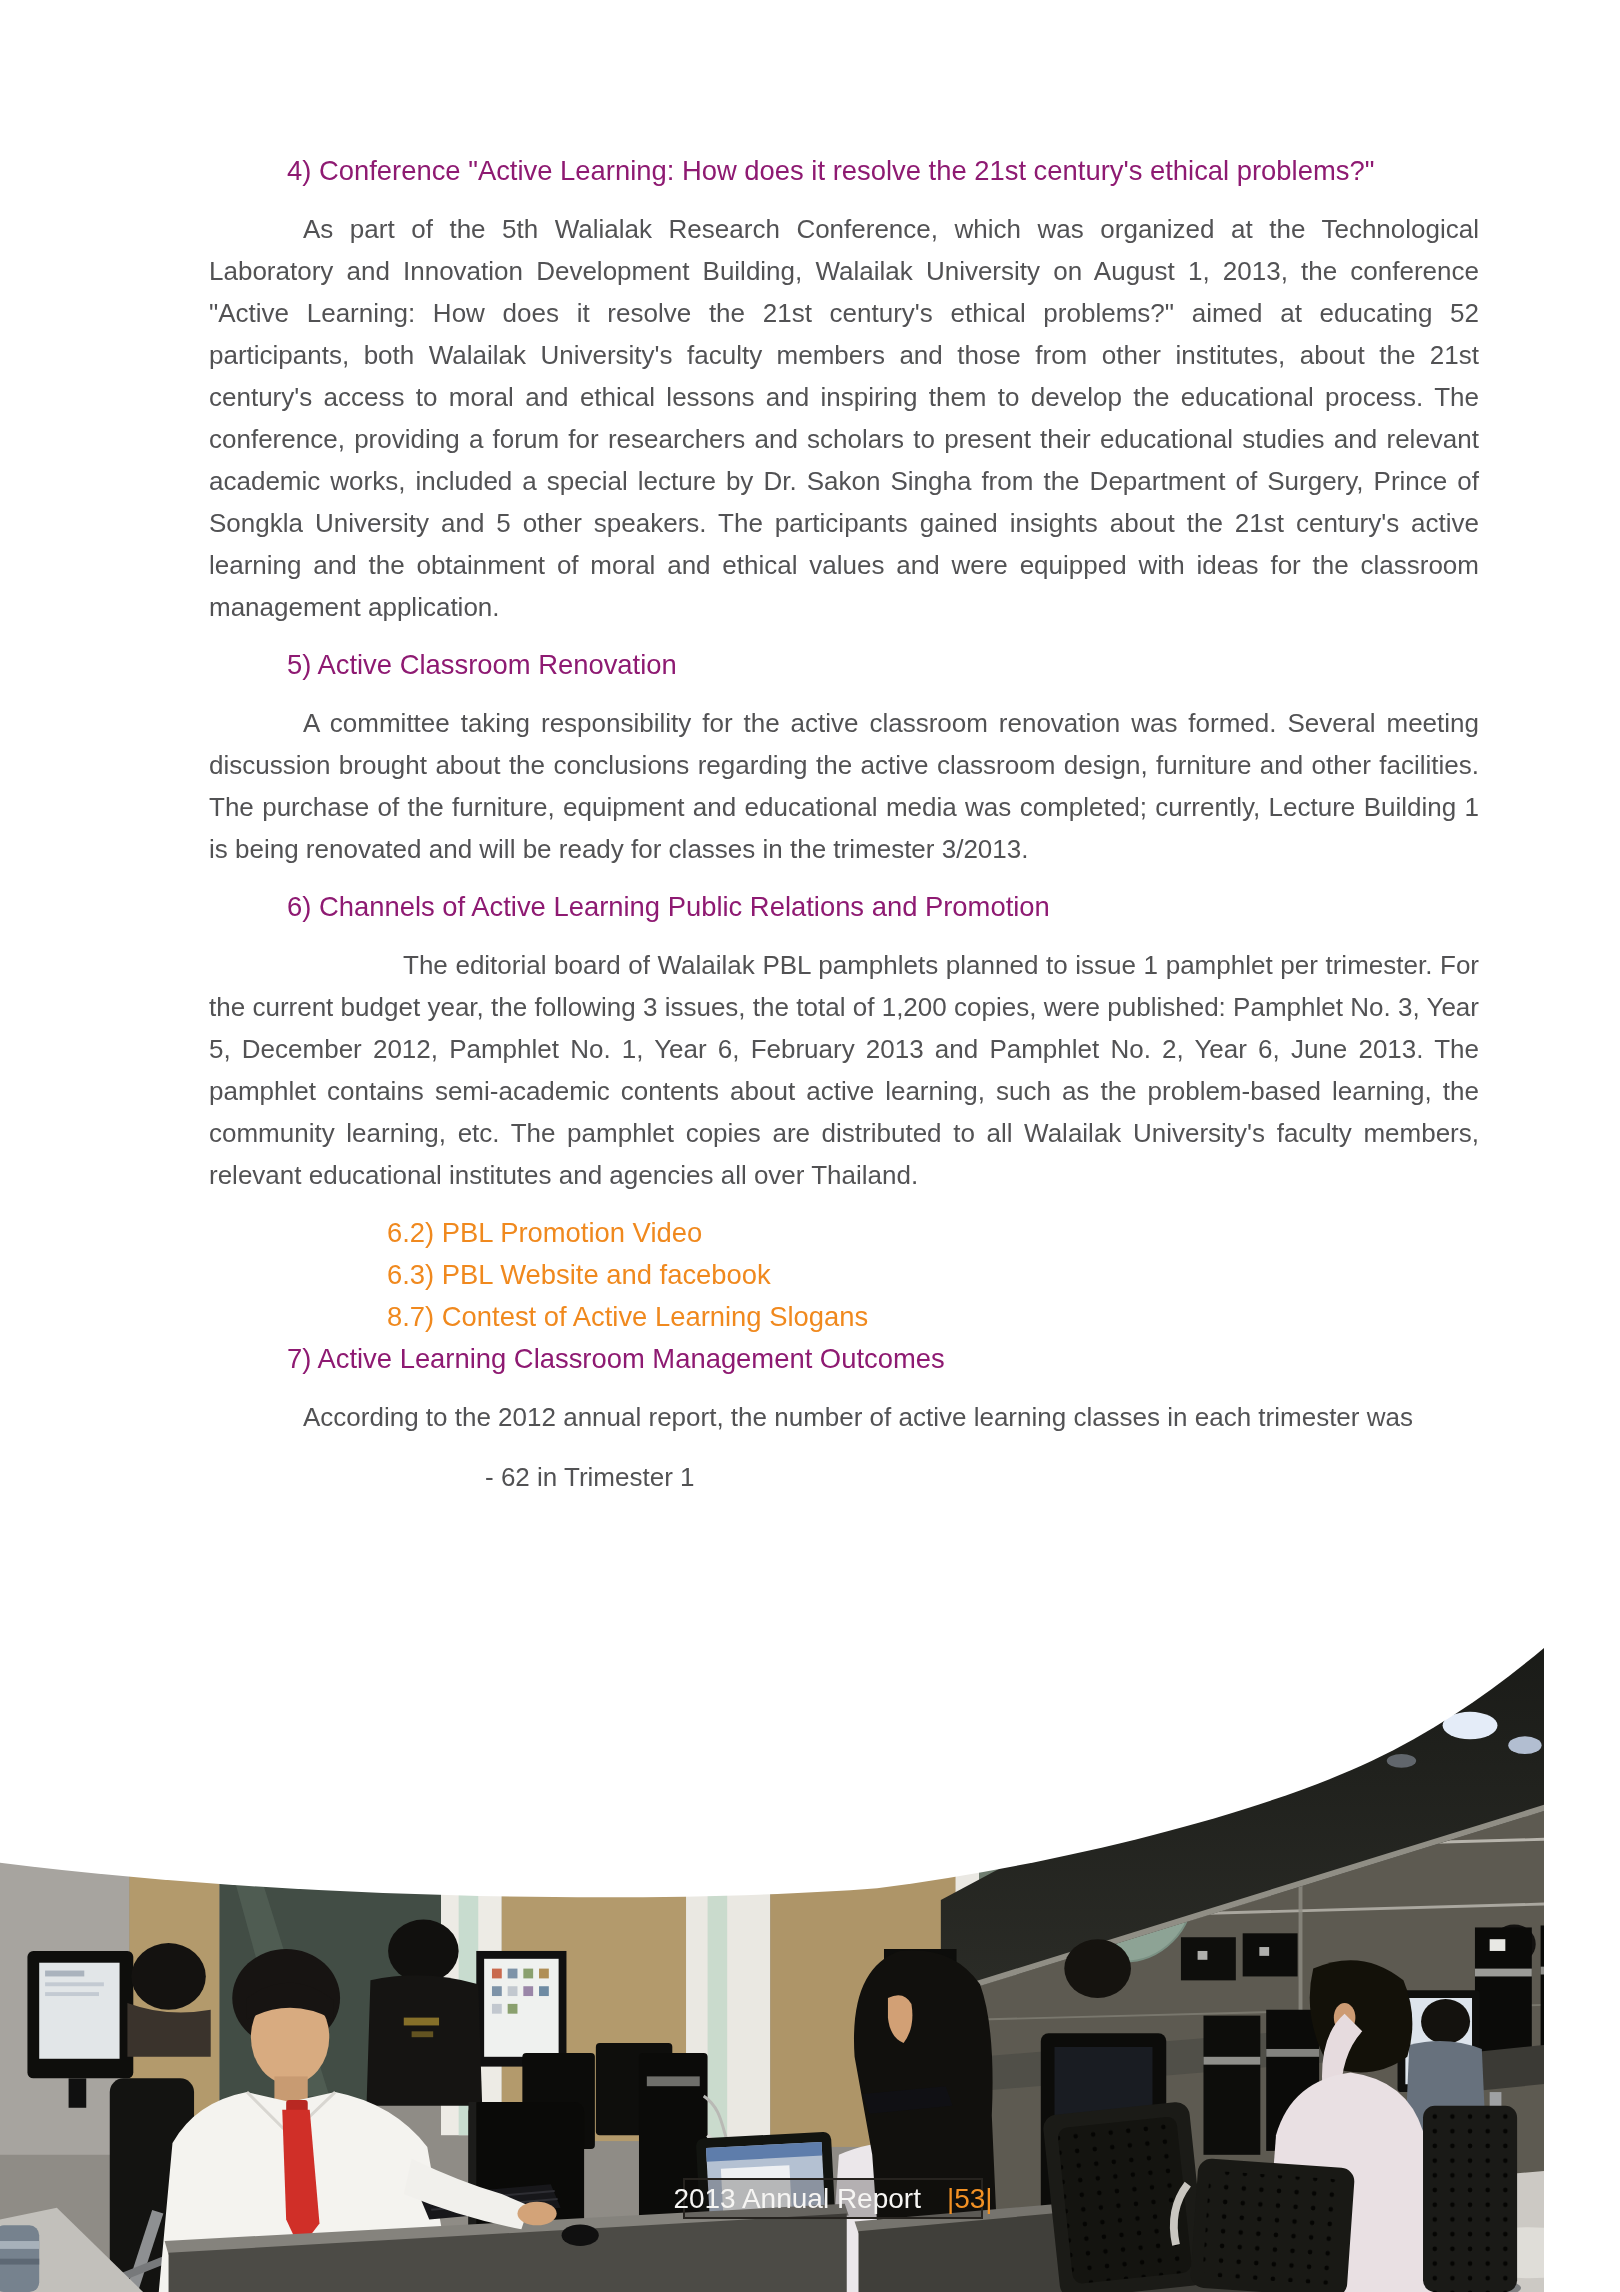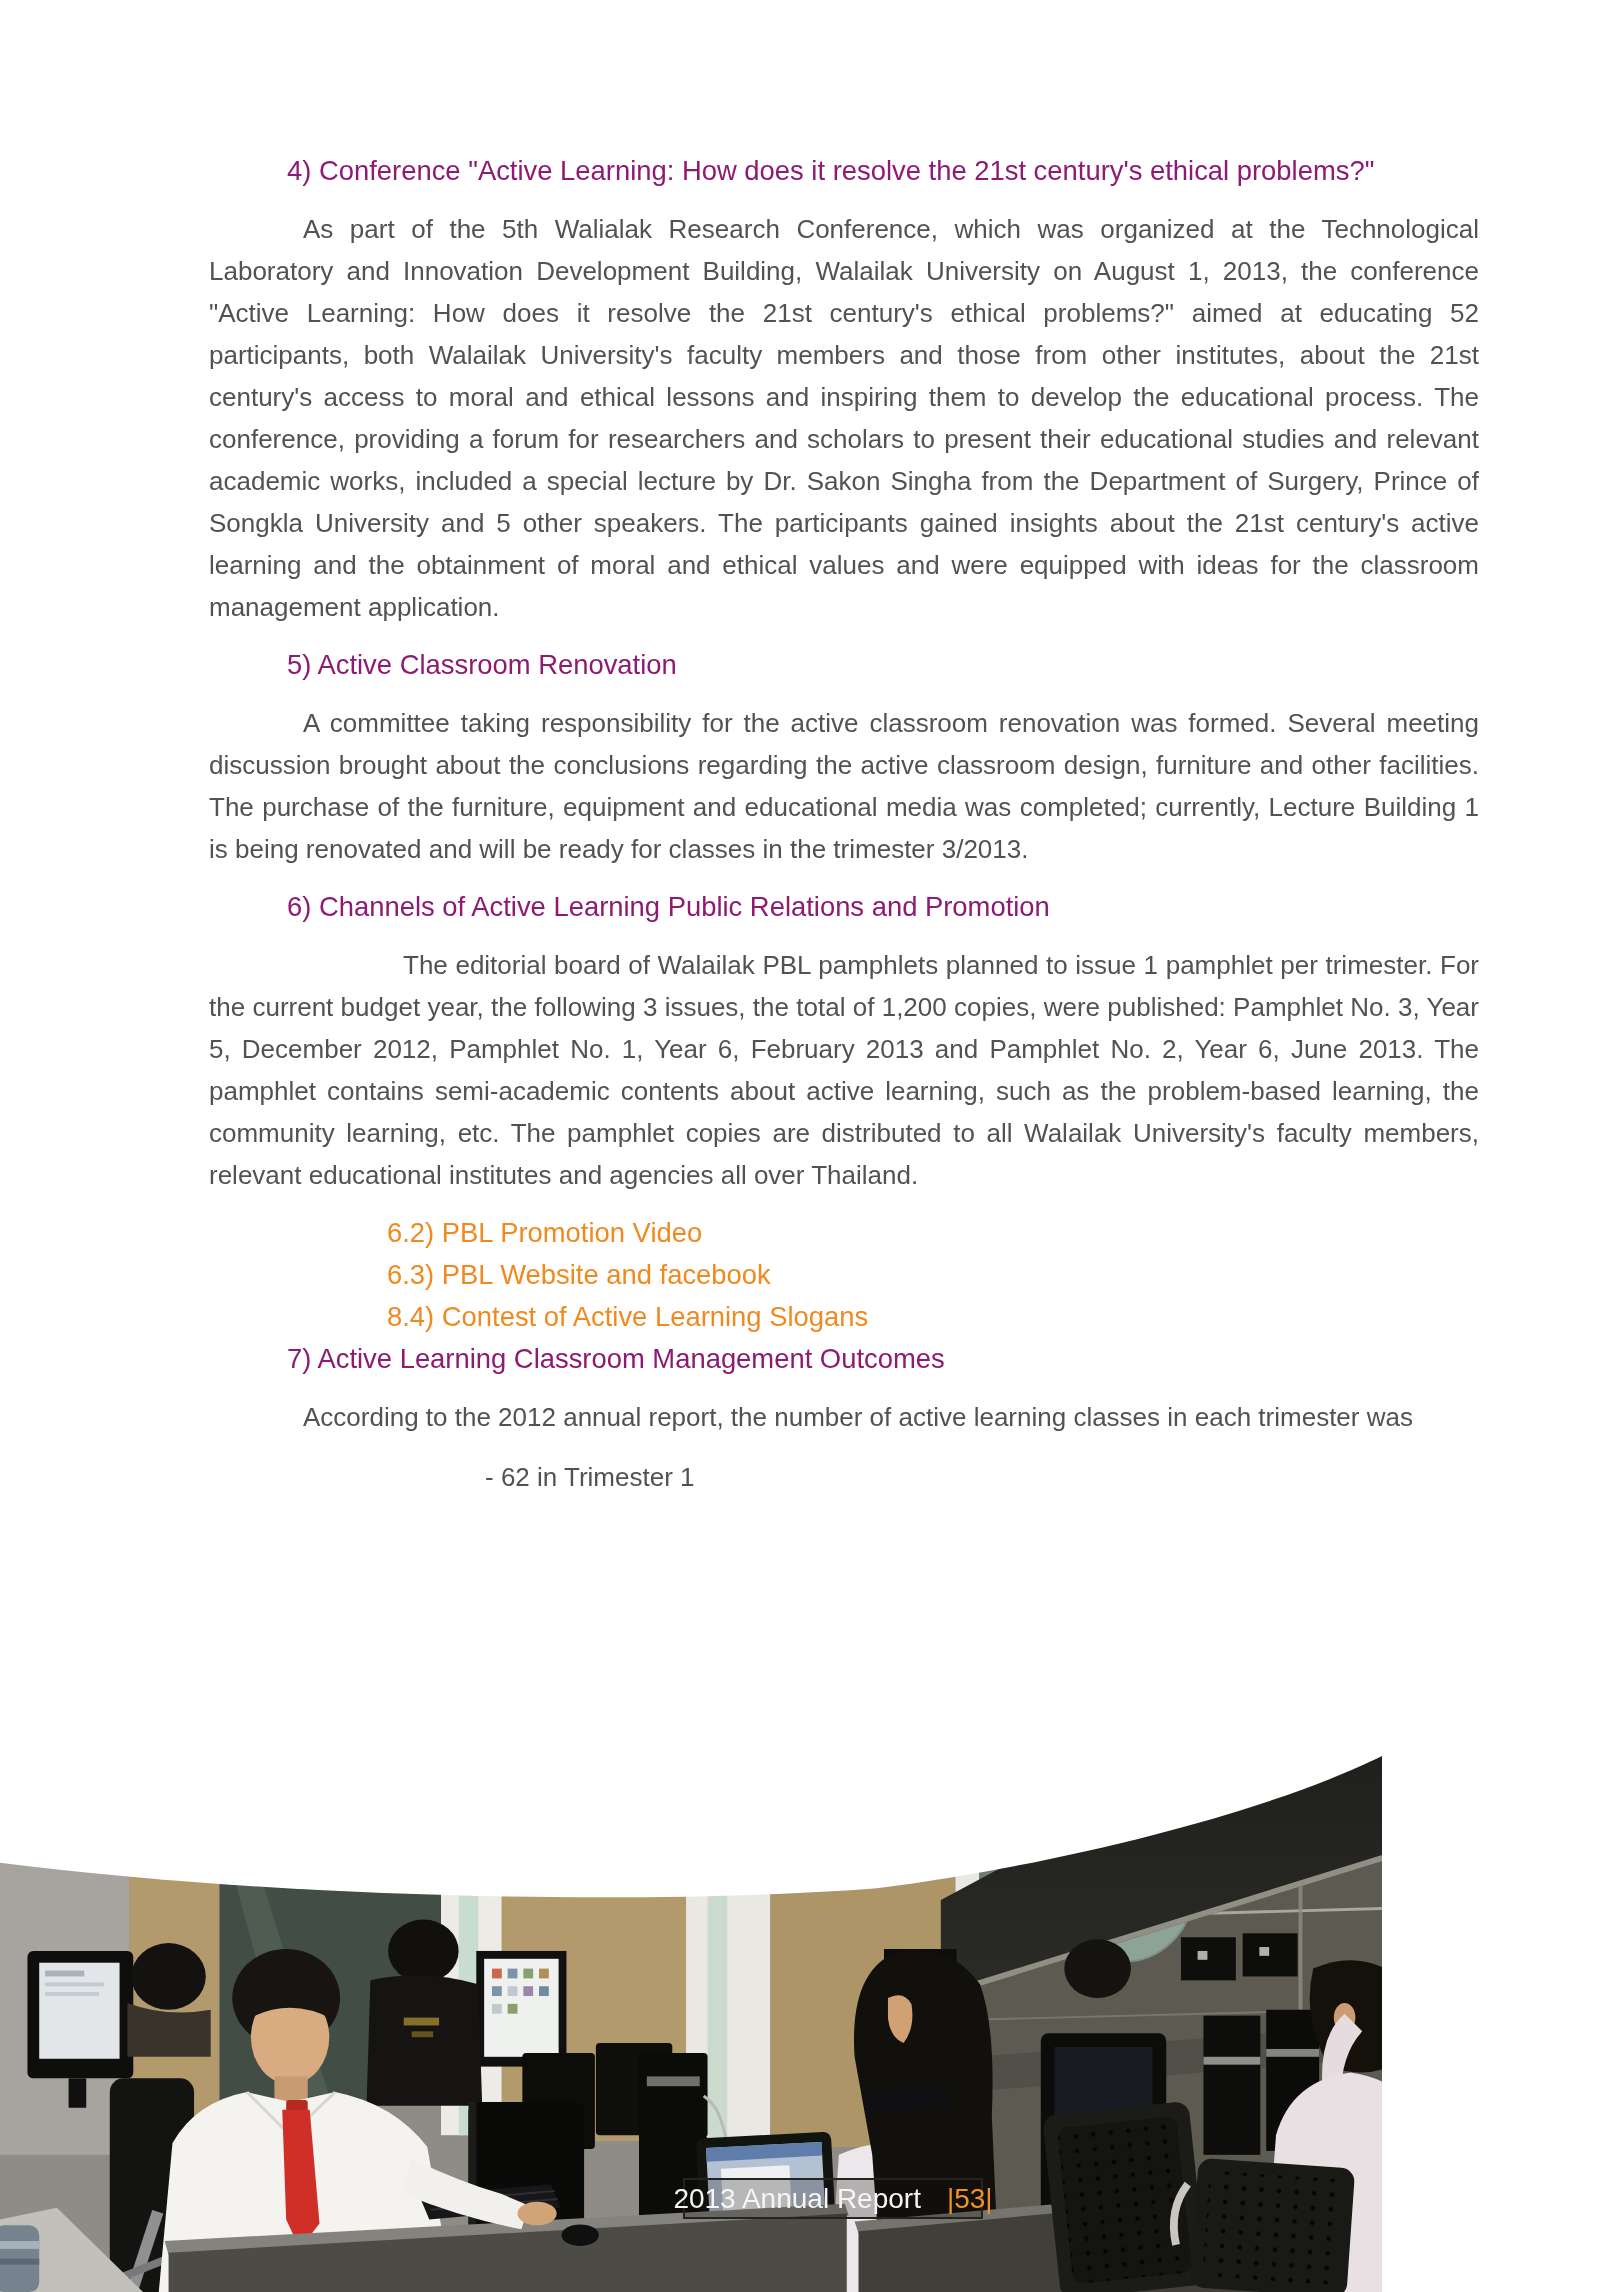--- a/index.html
+++ b/index.html
@@ -38,21 +38,21 @@
   .indent2{text-indent:194px;}
   .mt-sm{margin-top:27.4px;}
   .mt-md{margin-top:42px;}
   .plain{text-align:left !important;}
   .list-line{padding-left:292px;line-height:46px;text-align:left;}
   .source-line{padding-left:292px;line-height:46px;text-align:left;}
   
   .photo{
     position:absolute;
     left:0;top:1508px;
-    width:1382px;height:784px;
+    width:1544px;height:784px;
     overflow:hidden;
   }
   .photo svg{display:block;width:1620px;height:784px;}
   .footer-plate{
     position:absolute;
     left:683px;top:670px;
     width:300px;height:41px;
     border:2px solid #26231f;
     background:rgba(15,13,10,0.25);
     box-sizing:border-box;
@@ -74,21 +74,21 @@
 
     <h2 class="doc-h mt-sm">5) Active Classroom Renovation</h2>
     <p class="indent1">A committee taking responsibility for the active classroom renovation was formed.  Several meeting discussion brought about the conclusions regarding the active classroom design, furniture and other facilities. The purchase of the furniture, equipment and educational media was completed; currently, Lecture Building 1 is being renovated and will be ready for classes in the trimester 3/2013.</p>
 
     <h2 class="doc-h mt-md">6) Channels of Active Learning Public Relations and Promotion</h2>
     <p class="indent2">The editorial board of Walailak PBL pamphlets planned to issue 1 pamphlet per trimester.  For the current budget year, the following 3 issues, the total of 1,200 copies, were published: Pamphlet No. 3, Year 5, December 2012, Pamphlet No. 1, Year 6, February 2013 and Pamphlet No. 2, Year 6, June 2013. The pamphlet contains semi-academic contents about active learning, such as the problem-based learning, the community learning, etc.  The pamphlet copies are distributed to all Walailak University's faculty members, relevant educational institutes and agencies all over Thailand.</p>
 
     <h3 class="doc-h">6.2) PBL Promotion Video</h3>
     <h3 class="doc-h">6.3) PBL Website and facebook</h3>
 
-    <h3 class="doc-h">8.4) Contest of Active Learning Slogans</h3>
+    <h3 class="doc-h">8.7) Contest of Active Learning Slogans</h3>
 
     <h2 class="doc-h mt-md">7) Active Learning Classroom Management Outcomes</h2>
     <p class="indent1 plain">According to the 2012 annual report, the number of active learning classes in each trimester was</p>
     <div class="list-line">- 62 in Trimester 1</div>
     <div class="list-line">- 65 in Trimester 2</div>
     <div class="list-line">- 79 in Trimester 3</div>
     <div class="source-line">(Sources: TQF Administration System)</div>
   </main>
 
   <section class="photo">

